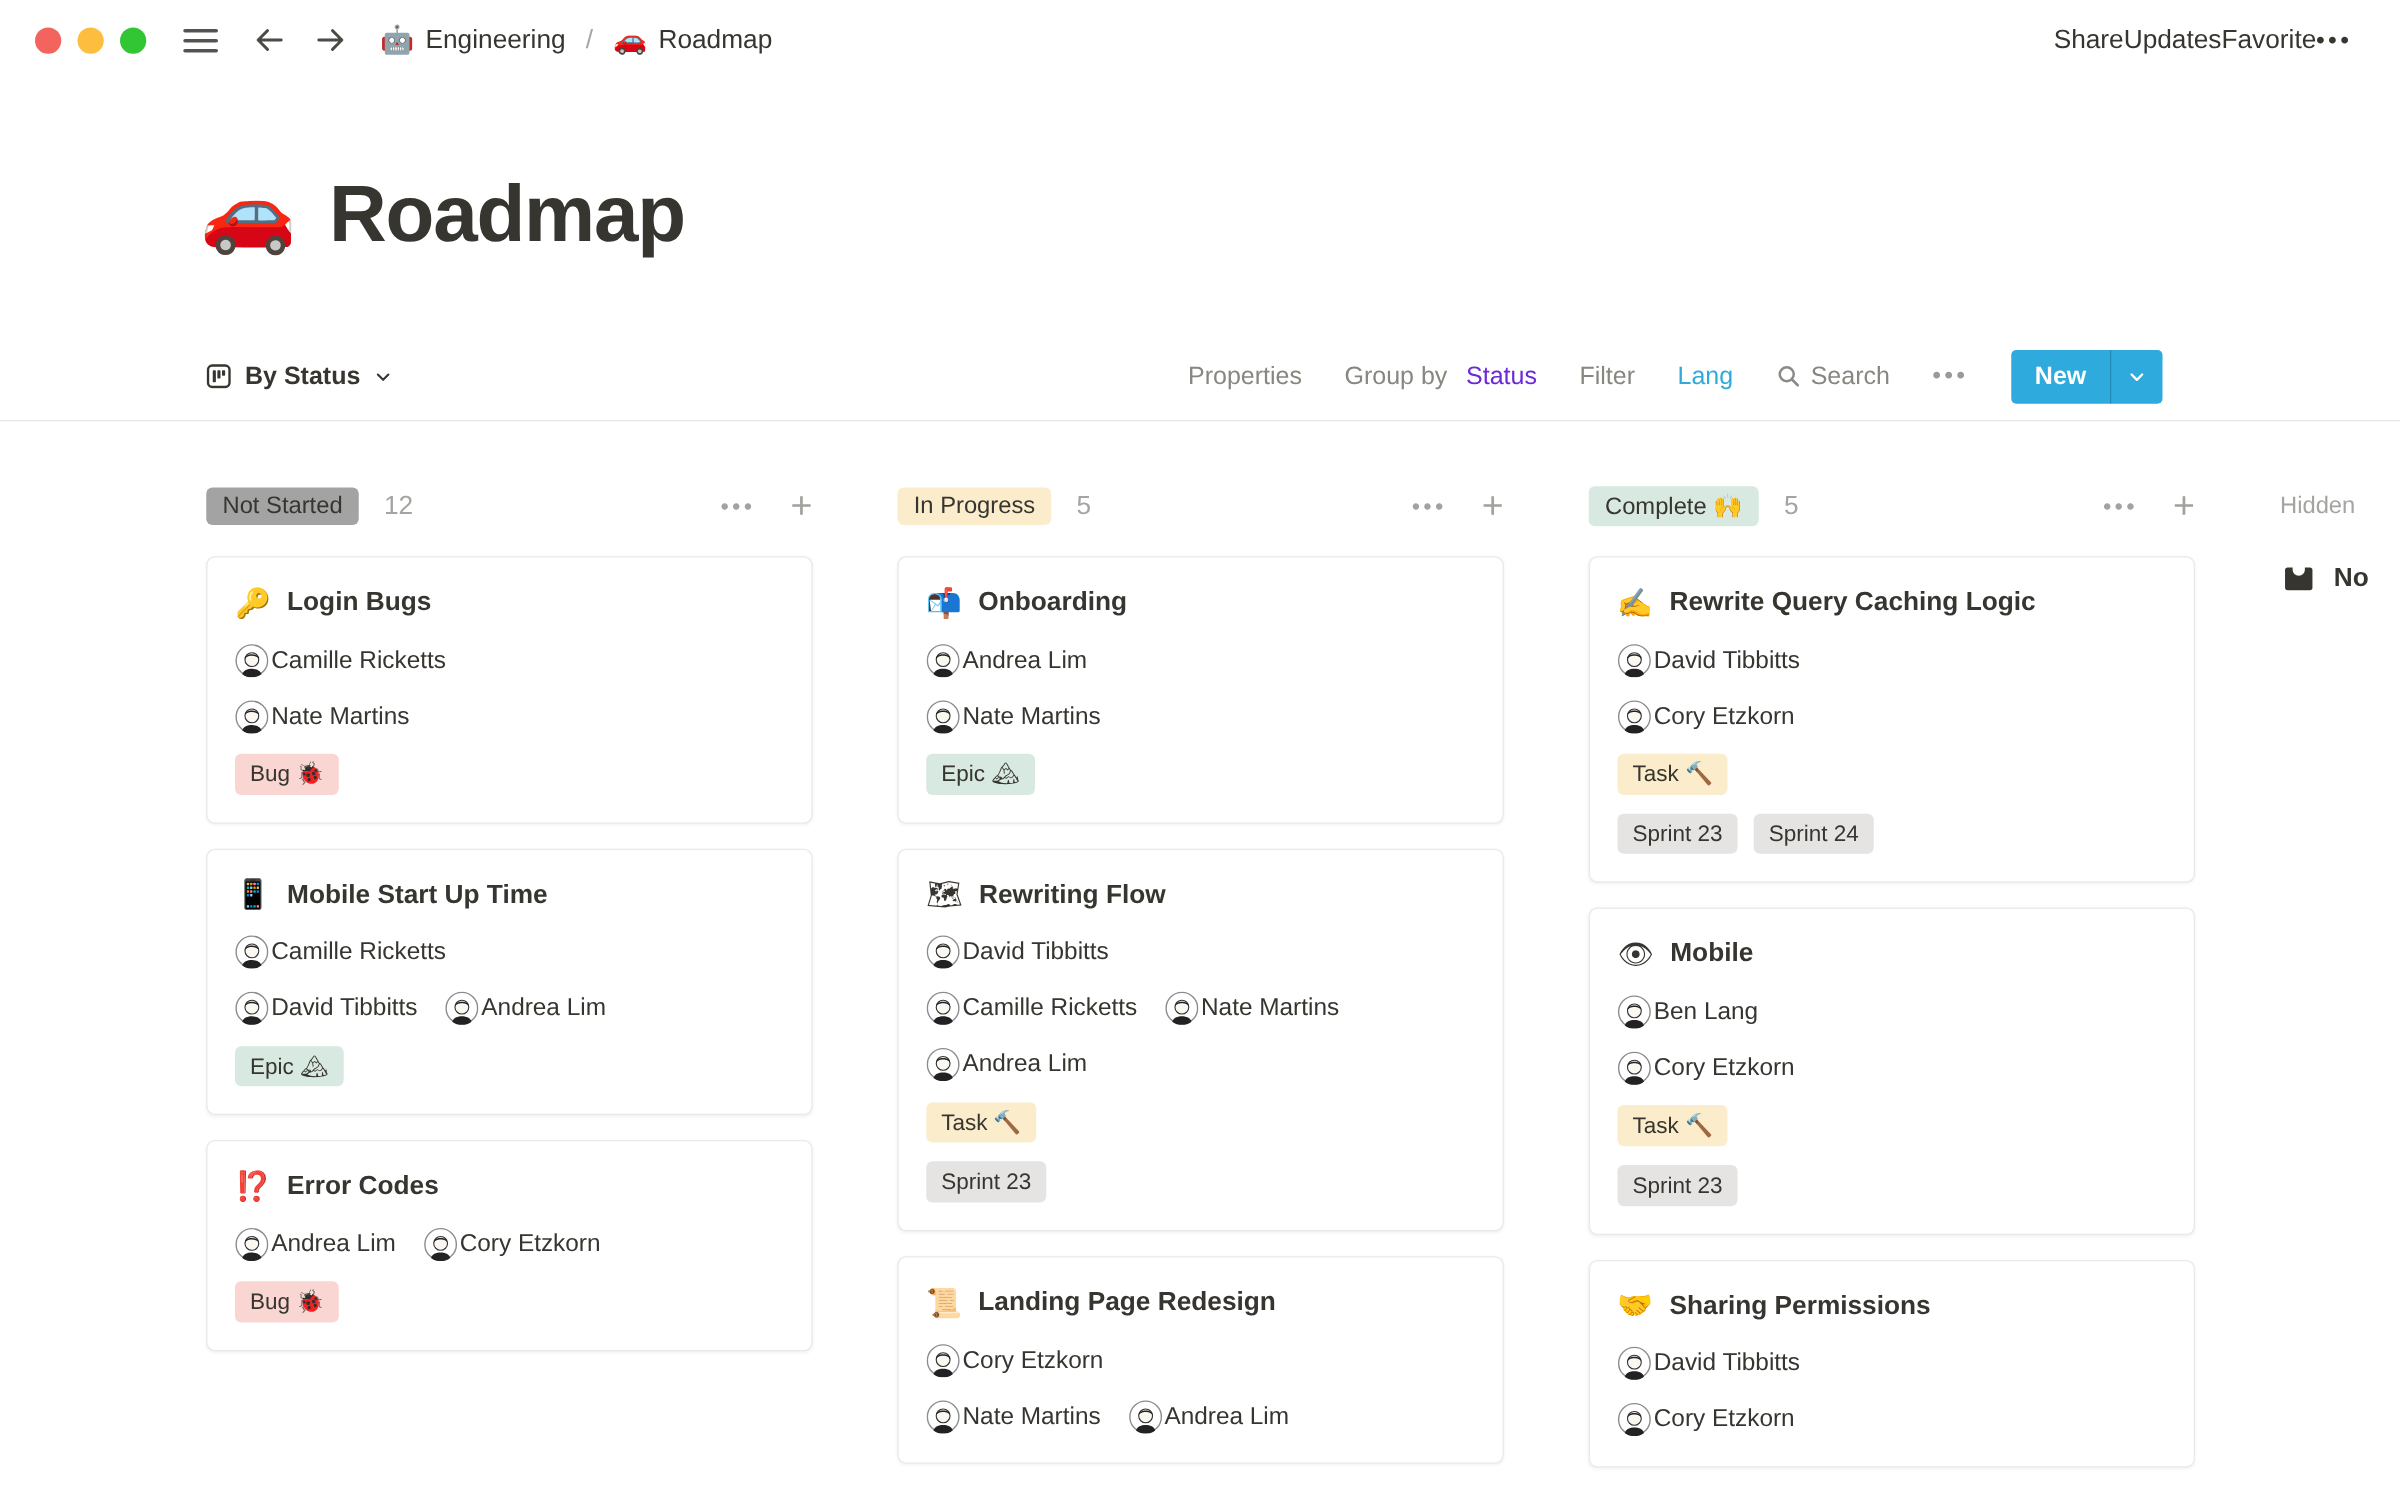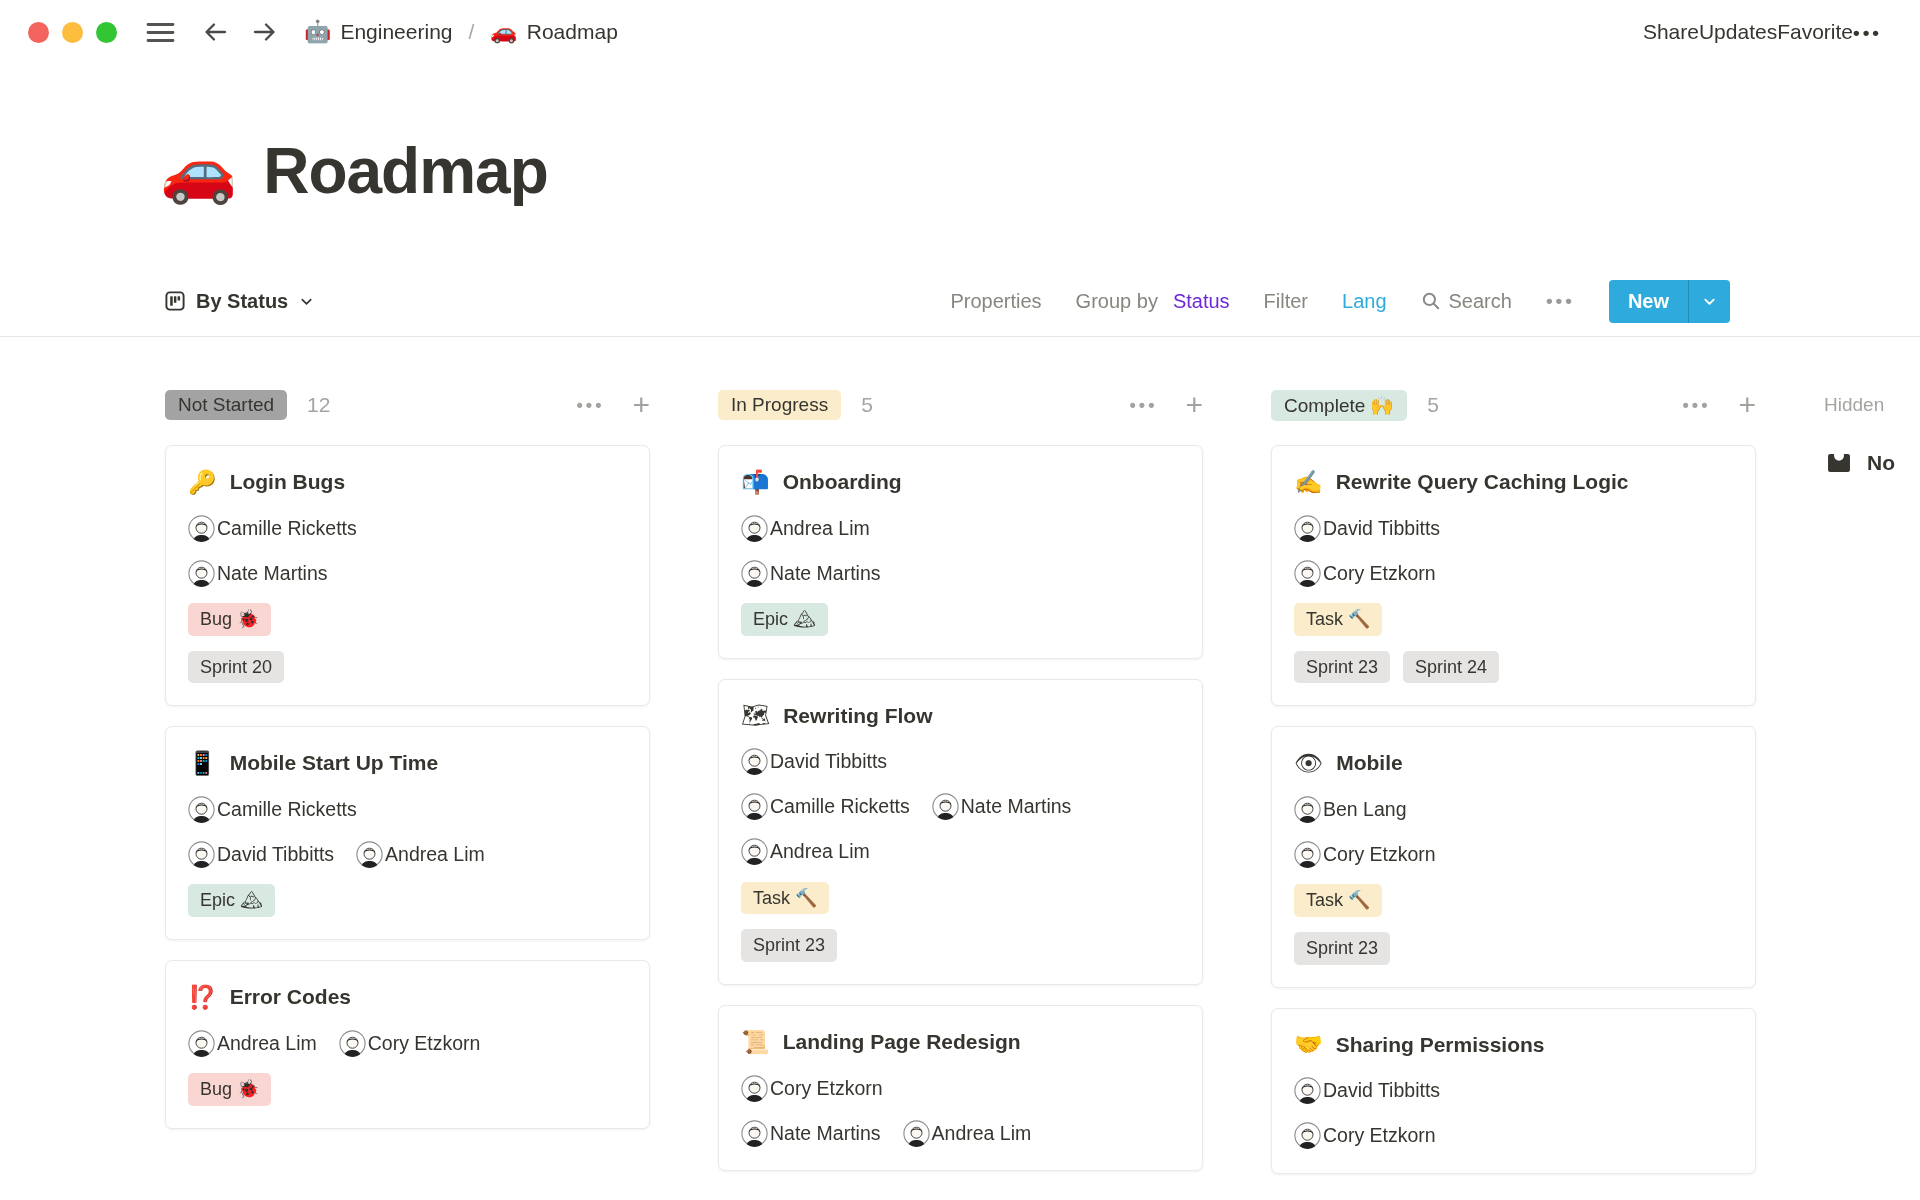--- a/index.html
+++ b/index.html
@@ -205,23 +205,20 @@
                 <circle cx="12" cy="11.3" r="4.9" fill="#FBF7F1" stroke="#333" stroke-width="0.8"></circle>
                 <path d="M7 11.2 C6.4 6.2 17.6 6.2 17 11.2 C16.2 7.6 7.8 7.6 7 11.2 Z" fill="#222"></path>
               </svg>
             </span>
             <span>Nate Martins</span>
           </span>
         </div>
       <div class="tag-row">
           <span class="tag tag-red">Bug 🐞</span>
         </div>
-      <div class="tag-row">
-          <span class="tag tag-gray">Sprint 20</span>
-        </div>
     </div>
 
     <div class="card">
       <div class="card-title-row">
         <span class="card-icon">📱</span>
         <span class="card-title">Mobile Start Up Time</span>
       </div>
       <div class="person-row">
           <span class="person">
             <span class="avatar">

